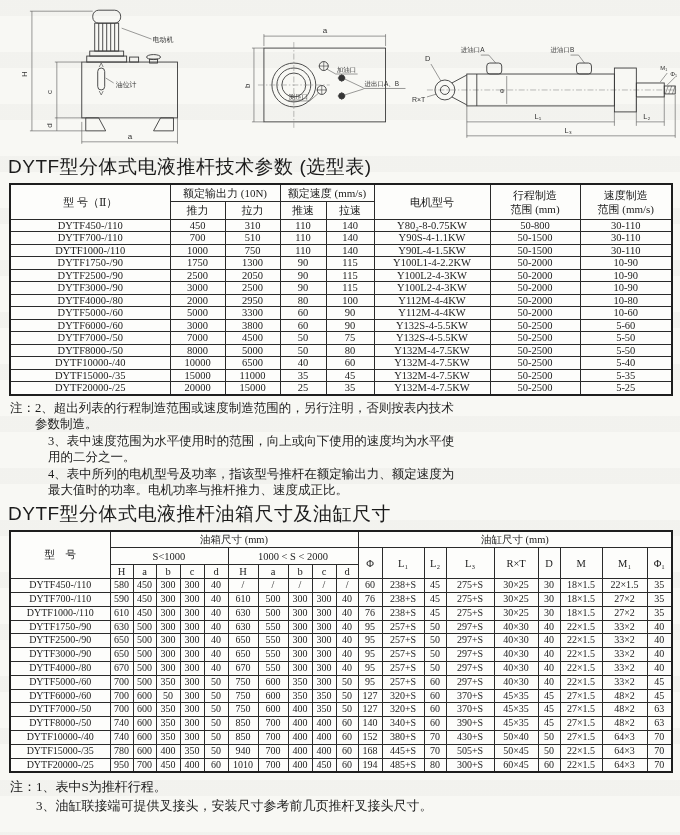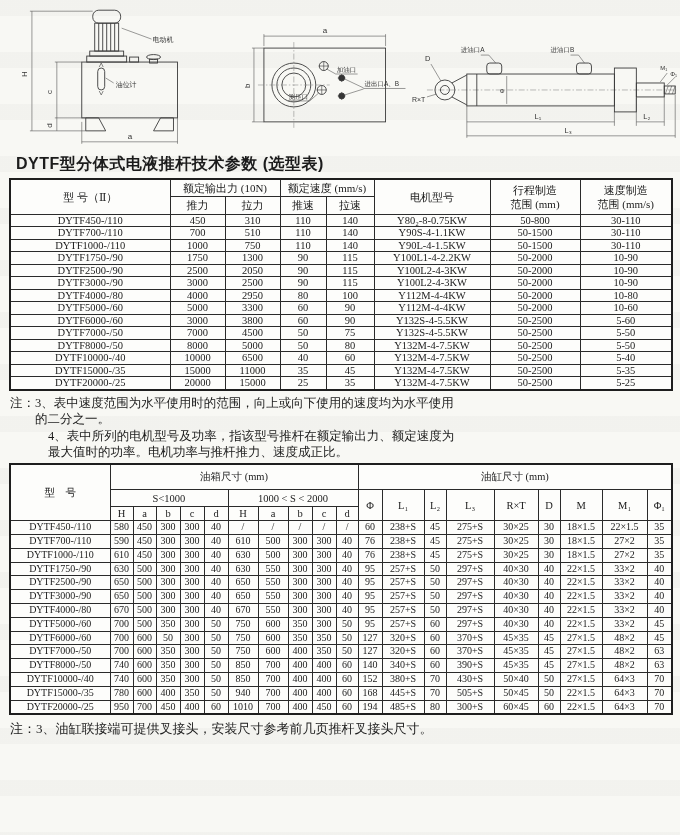--- a/index.html
+++ b/index.html
@@ -11,32 +11,32 @@
       #f8f8f4;
     font-family: "Liberation Serif", "DejaVu Serif", serif;
     color: #1b1b1b;
     overflow: hidden;
   }
   .diagrams { display: flex; height: 152px; padding: 2px 0 0 2px; align-items: flex-start; }
   svg { display: block; }
   svg text { font-family: "Liberation Sans", "DejaVu Sans", sans-serif; fill: #333; }
   .sec-title {
     font-family: "Liberation Sans", "DejaVu Sans", sans-serif;
-    font-weight: 700; font-size: 16px;
-    margin: 2px 0 3px 16px; letter-spacing: 0.5px;
+    font-weight: 400; font-size: 19px;
+    margin: 2px 0 3px 8px; letter-spacing: 0.5px;
   }
   table { border-collapse: collapse; table-layout: fixed; margin-left: 9px; background: #fdfdfb; }
   th, td { border: 1px solid #2a2a2a; text-align: center; font-weight: 400; overflow: hidden; white-space: nowrap; }
   table { border: 2px solid #1e1e1e; }
   #table1 { width: 662px; font-size: 10.5px; }
   #table1 th { font-size: 11px; padding: 1px 0; line-height: 1.3; }
   #table1 td { padding: 0; height: 11.5px; line-height: 11.5px; }
   #table2 { width: 662px; font-size: 10px; }
   #table2 th { font-size: 10.5px; padding: 0; line-height: 1.25; }
-  #table2 thead tr:nth-child(1) th { height: 26px; }
+  #table2 thead tr:nth-child(1) th { height: 17px; }
   #table2 thead tr:nth-child(2) th { height: 17px; }
   #table2 thead tr:nth-child(3) th { height: 14px; }
   #table2 td { padding: 0; height: 12.8px; line-height: 12.8px; }
   .notes { display: flex; font-size: 12.5px; line-height: 16.5px; margin: 4px 0 2px 10px; }
   .notes .prefix { white-space: nowrap; }
   .notes ol { list-style: none; margin: 0; padding: 0; }
   #notes1 { max-width: 452px; }
   #notes1 li + li { margin-left: 13px; }
   #notes2 { font-size: 13px; line-height: 18.5px; margin-top: 5px; }
   .ln { stroke: #3a3a3a; stroke-width: 0.9; fill: none; }
@@ -247,21 +247,21 @@
           <td>2500</td>
           <td>90</td>
           <td>115</td>
           <td>Y100L2-4-3KW</td>
           <td>50-2000</td>
           <td>10-90</td>
         </tr>
 
         <tr>
           <td>DYTF4000-/80</td>
-          <td>4000</td>
+          <td>2000</td>
           <td>2950</td>
           <td>80</td>
           <td>100</td>
           <td>Y112M-4-4KW</td>
           <td>50-2000</td>
           <td>10-80</td>
         </tr>
 
         <tr>
           <td>DYTF5000-/60</td>
@@ -340,27 +340,29 @@
           <td>5-25</td>
         </tr>
       </tbody>
   </table>
 
   <div class="notes" id="notes1">
     <span class="prefix">注：</span>
     <ol>
 
 
+        <li>2、超出列表的行程制造范围或速度制造范围的，另行注明，否则按表内技术参数制造。</li>
 
         <li>3、表中速度范围为水平使用时的范围，向上或向下使用的速度均为水平使用的二分之一。</li>
 
         <li>4、表中所列的电机型号及功率，指该型号推杆在额定输出力、额定速度为最大值时的功率。电机功率与推杆推力、速度成正比。</li>
       </ol>
   </div>
 
+  <div class="sec-title">DYTF型分体式电液推杆油箱尺寸及油缸尺寸</div>
 
   <table id="table2">
     <colgroup>
       <col style="width:100px">
       <col style="width:23px">
         <col style="width:23px">
         <col style="width:24px">
         <col style="width:24px">
         <col style="width:24px">
       <col style="width:30px">
@@ -752,19 +754,20 @@
           <td>64×3</td>
           <td>70</td>
         </tr>
       </tbody>
   </table>
 
   <div class="notes" id="notes2">
     <span class="prefix">注：</span>
     <ol>
 
+        <li>1、表中S为推杆行程。</li>
 
 
         <li>3、油缸联接端可提供叉接头，安装尺寸参考前几页推杆叉接头尺寸。</li>
       </ol>
   </div>
 
 </div>
 
 </body></html>

